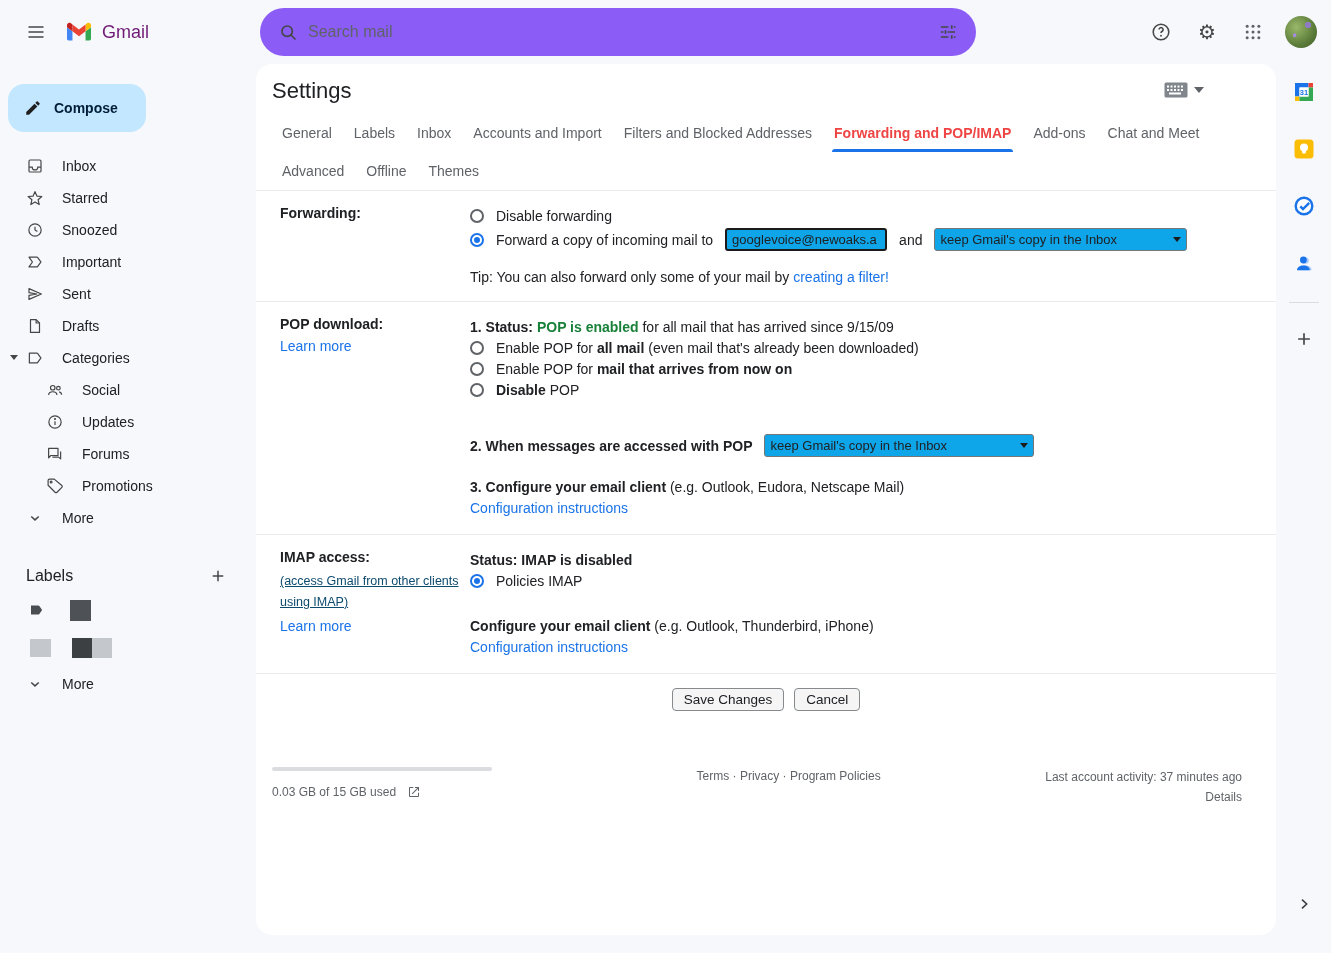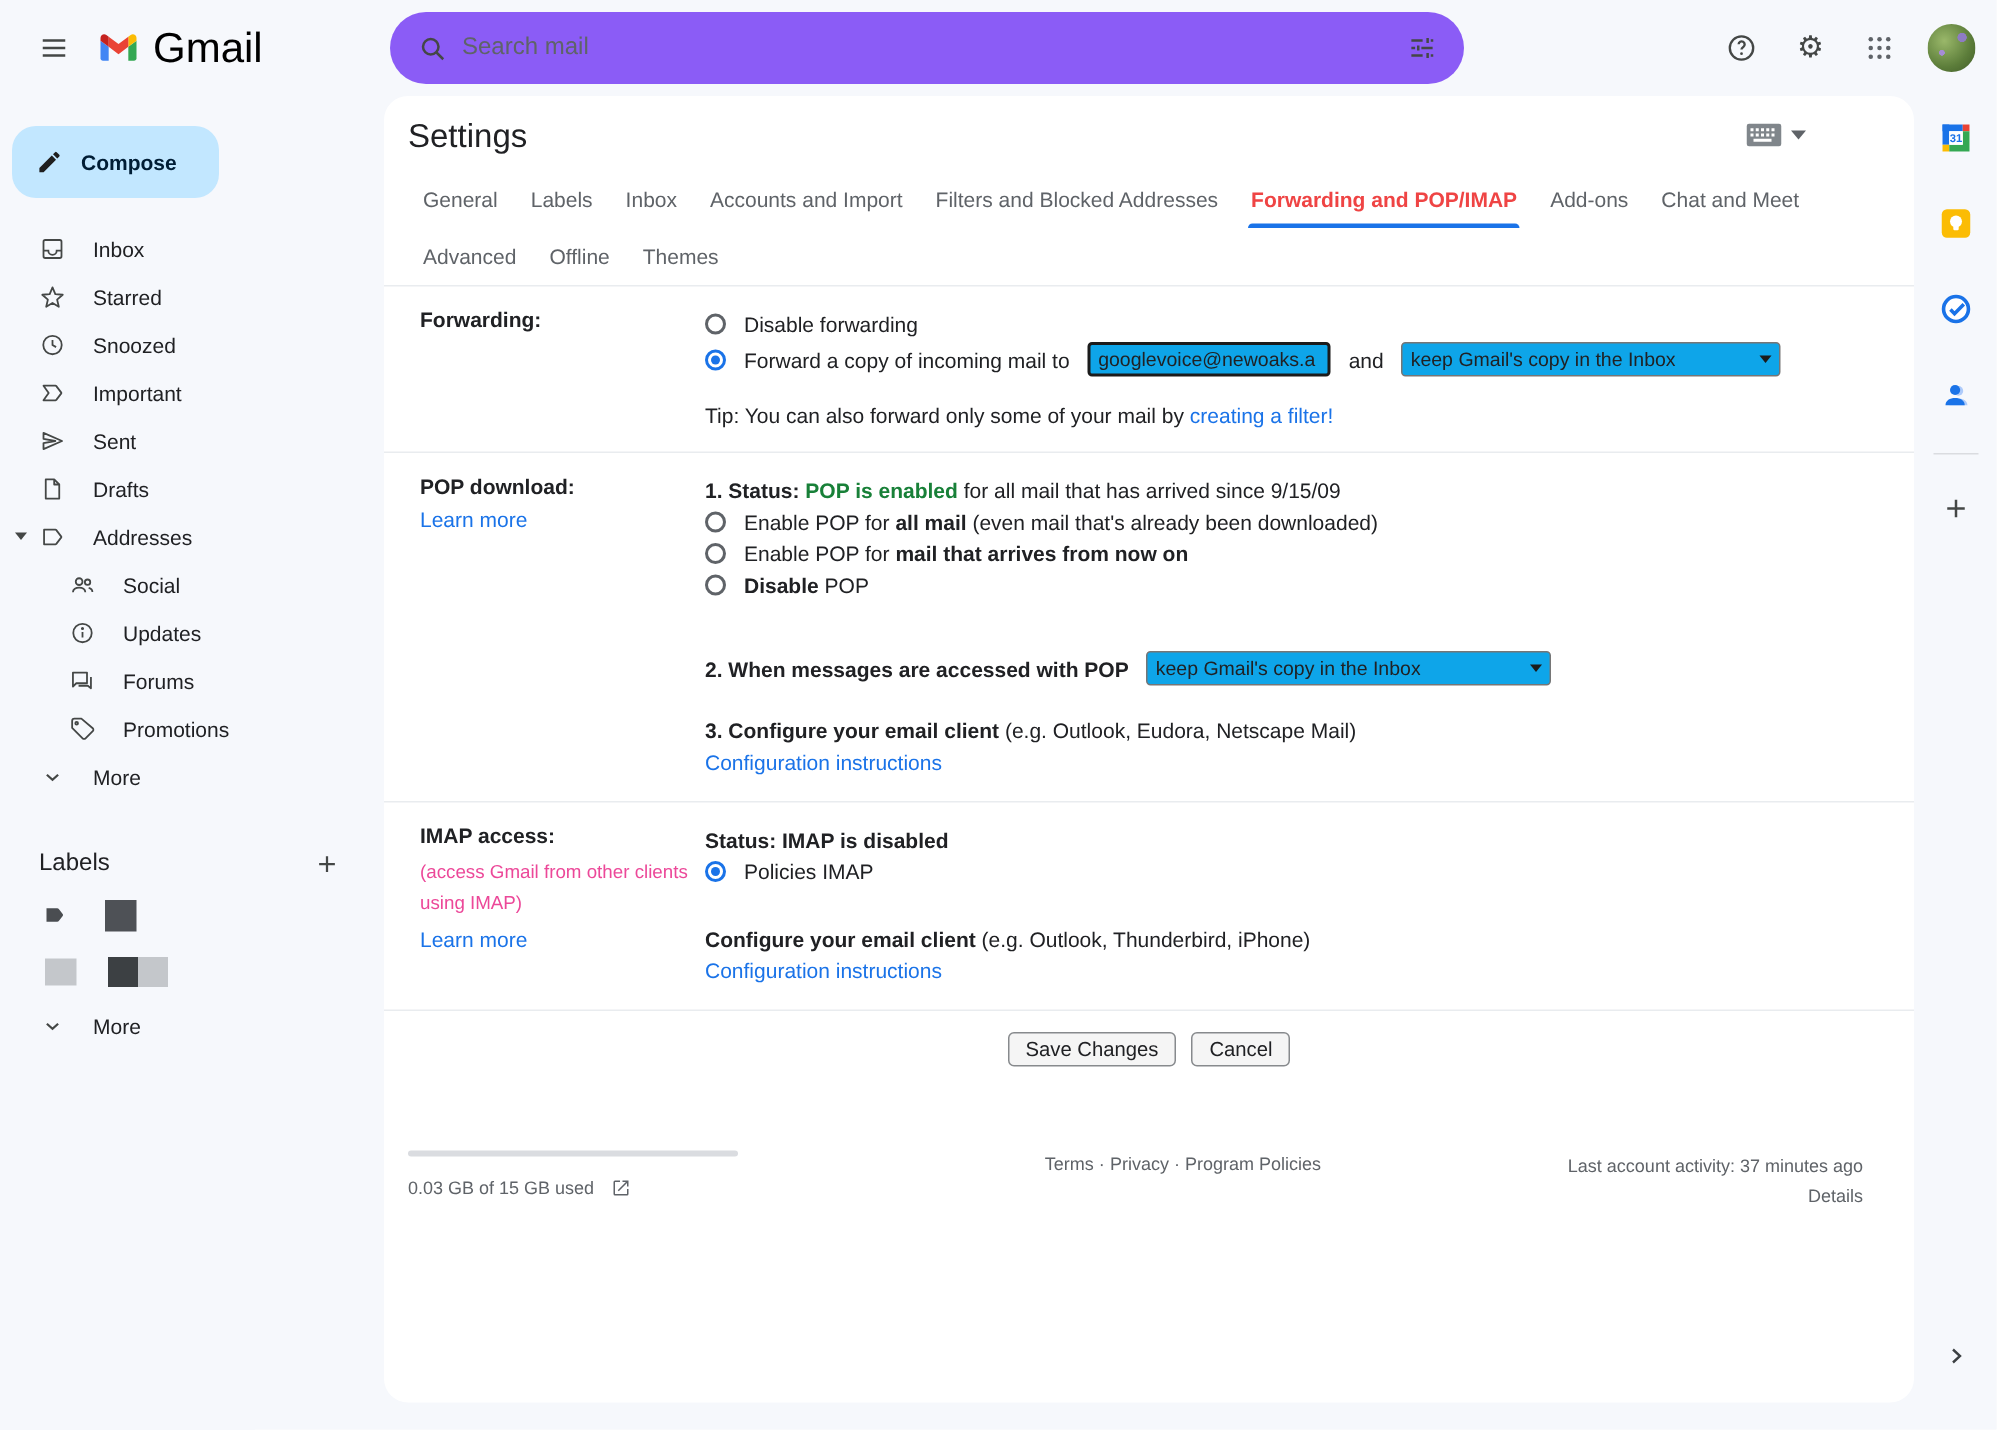--- a/index.html
+++ b/index.html
@@ -3,21 +3,21 @@
 <meta charset="utf-8">
 <style>
   * { margin:0; padding:0; box-sizing:border-box; }
   body { font-family:"Liberation Sans", sans-serif; background:#f6f8fc; }
   .app { position:relative; width:1331px; height:953px; background:#f6f8fc; overflow:hidden; }
 
   
   .topbar { position:absolute; top:0; left:0; right:0; height:64px; display:flex; align-items:center; }
   .hamburger { width:48px; height:48px; margin-left:12px; border:none; background:transparent; display:flex; align-items:center; justify-content:center; cursor:pointer; border-radius:50%; }
   .logo { display:flex; align-items:center; gap:8px; margin-left:4px; }
-  .logo-text { font-size:28px; color:#000000;text-align:right; }
+  .logo-text { font-size:18px; color:#701a75;text-align:right; }
   .searchbar { position:absolute; left:260px; top:8px; width:716px; height:48px; background:#8b5cf6; border-radius:24px; display:flex; align-items:center; padding:0 8px; }
   .searchbar input { flex:1; border:none; background:transparent; outline:none; font-size:16px; color:#202124; font-family:"Liberation Sans", sans-serif; }
   .searchbar input::placeholder { color:#5f6368; }
   .icon-btn { width:40px; height:40px; border:none; background:transparent; border-radius:50%; display:flex; align-items:center; justify-content:center; cursor:pointer; flex:0 0 auto; }
   .topbar-right { position:absolute; right:14px; top:12px; display:flex; align-items:center; gap:6px; }
   .gear-glyph { font-size:20px; color:#444746; line-height:1; }
   .avatar { width:32px; height:32px; border-radius:50%; margin-left:6px; cursor:pointer; border:none;
     background: radial-gradient(circle at 72% 28%, #8e7cc3 0 9%, transparent 10%),
                 radial-gradient(circle at 30% 60%, #a58cd6 0 6%, transparent 7%),
                 radial-gradient(circle at 35% 35%, #9ab86a, #5c7d3a 60%, #3f5a28); }
@@ -42,21 +42,21 @@
   .input-tools { position:absolute; right:72px; top:18px; display:flex; align-items:center; gap:6px; background:none; border:none; cursor:pointer; }
   .dd-arrow { width:0; height:0; border-left:5px solid transparent; border-right:5px solid transparent; border-top:6px solid #5f6368; }
   .tabs { display:flex; gap:18px; padding:0 24px; margin-top:10px; }
   .tabs.row2 { margin-top:0; border-bottom:1px solid #e9ecef; }
   .tab { position:relative; font-size:14px; color:#5f6368; padding:11px 2px; cursor:pointer; white-space:nowrap; }
   .tab.active { color:#ef4444; font-weight:bold; }
   .tab.active::after { content:""; position:absolute; left:0; right:0; bottom:0; height:3px; background:#1a73e8; border-radius:3px 3px 0 0; }
 
   .section { display:grid; grid-template-columns:190px 1fr; padding:14px 24px 16px 24px; border-bottom:1px solid #e9ecef; font-size:14px; color:#202124; }
   .sec-label { font-weight:bold; }
-  .sec-sub { font-size:12.5px; color:#ec4899; font-weight:normal; margin-top:6px; line-height:1.65; width:180px; }
+  .sec-sub { font-size:12.5px; color:#0c4a6e; font-weight:normal; margin-top:6px; line-height:1.65; width:180px;text-decoration:underline; }
   .link { color:#1a73e8; cursor:pointer; text-decoration:none; }
   .sec-label .link { display:inline-block; font-weight:normal; margin-top:6px; }
   .row { display:flex; align-items:center; gap:12px; min-height:21px; }
   .radio { width:14px; height:14px; border:2px solid #5f6368; border-radius:50%; flex:0 0 auto; position:relative; cursor:pointer; }
   .radio.checked { border-color:#1a73e8; }
   .radio.checked::after { content:""; position:absolute; inset:2px; border-radius:50%; background:#1a73e8; }
   .green { color:#188038; font-weight:bold; }
   b.inline { font-weight:bold; }
   .select { display:inline-flex; align-items:center; justify-content:space-between; gap:6px; height:23px; padding:0 5px; background:#0ea5e9; border:1px solid #767676; border-radius:3px; font-size:13px; color:#202124; cursor:pointer; white-space:nowrap; overflow:hidden; }
   .select.focused { border:2px solid #1b1b1b; }
@@ -195,21 +195,21 @@
             <path d="M6 3.5h7.5L18 8v12.5H6z"></path>
             <path d="M13.5 3.5V8H18"></path>
           </svg>
         <span>Drafts</span>
       </div>
       <div class="nav-item">
         <span class="caret"></span>
         <svg width="18" height="18" viewBox="0 0 24 24" stroke="#444746" stroke-width="1.6" fill="none" stroke-linejoin="round">
             <path d="M4.5 5.5h10.1c.3 0 .6.15.8.42l4.4 5.78a.5.5 0 0 1 0 .6l-4.4 5.78a1 1 0 0 1-.8.42H4.5z"></path>
           </svg>
-        <span>Addresses</span>
+        <span>Categories</span>
       </div>
       <div class="nav-item indent">
         <svg width="18" height="18" viewBox="0 0 24 24" stroke="#444746" stroke-width="1.6" fill="none">
             <circle cx="9" cy="9" r="3"></circle>
             <path d="M3.5 18.5c0-2.7 2.6-4.2 5.5-4.2s5.5 1.5 5.5 4.2"></path>
             <circle cx="16.5" cy="9.5" r="2.4"></circle>
             <path d="M17.5 14.6c1.9.5 3.3 1.7 3.3 3.6"></path>
           </svg>
         <span>Social</span>
       </div>

